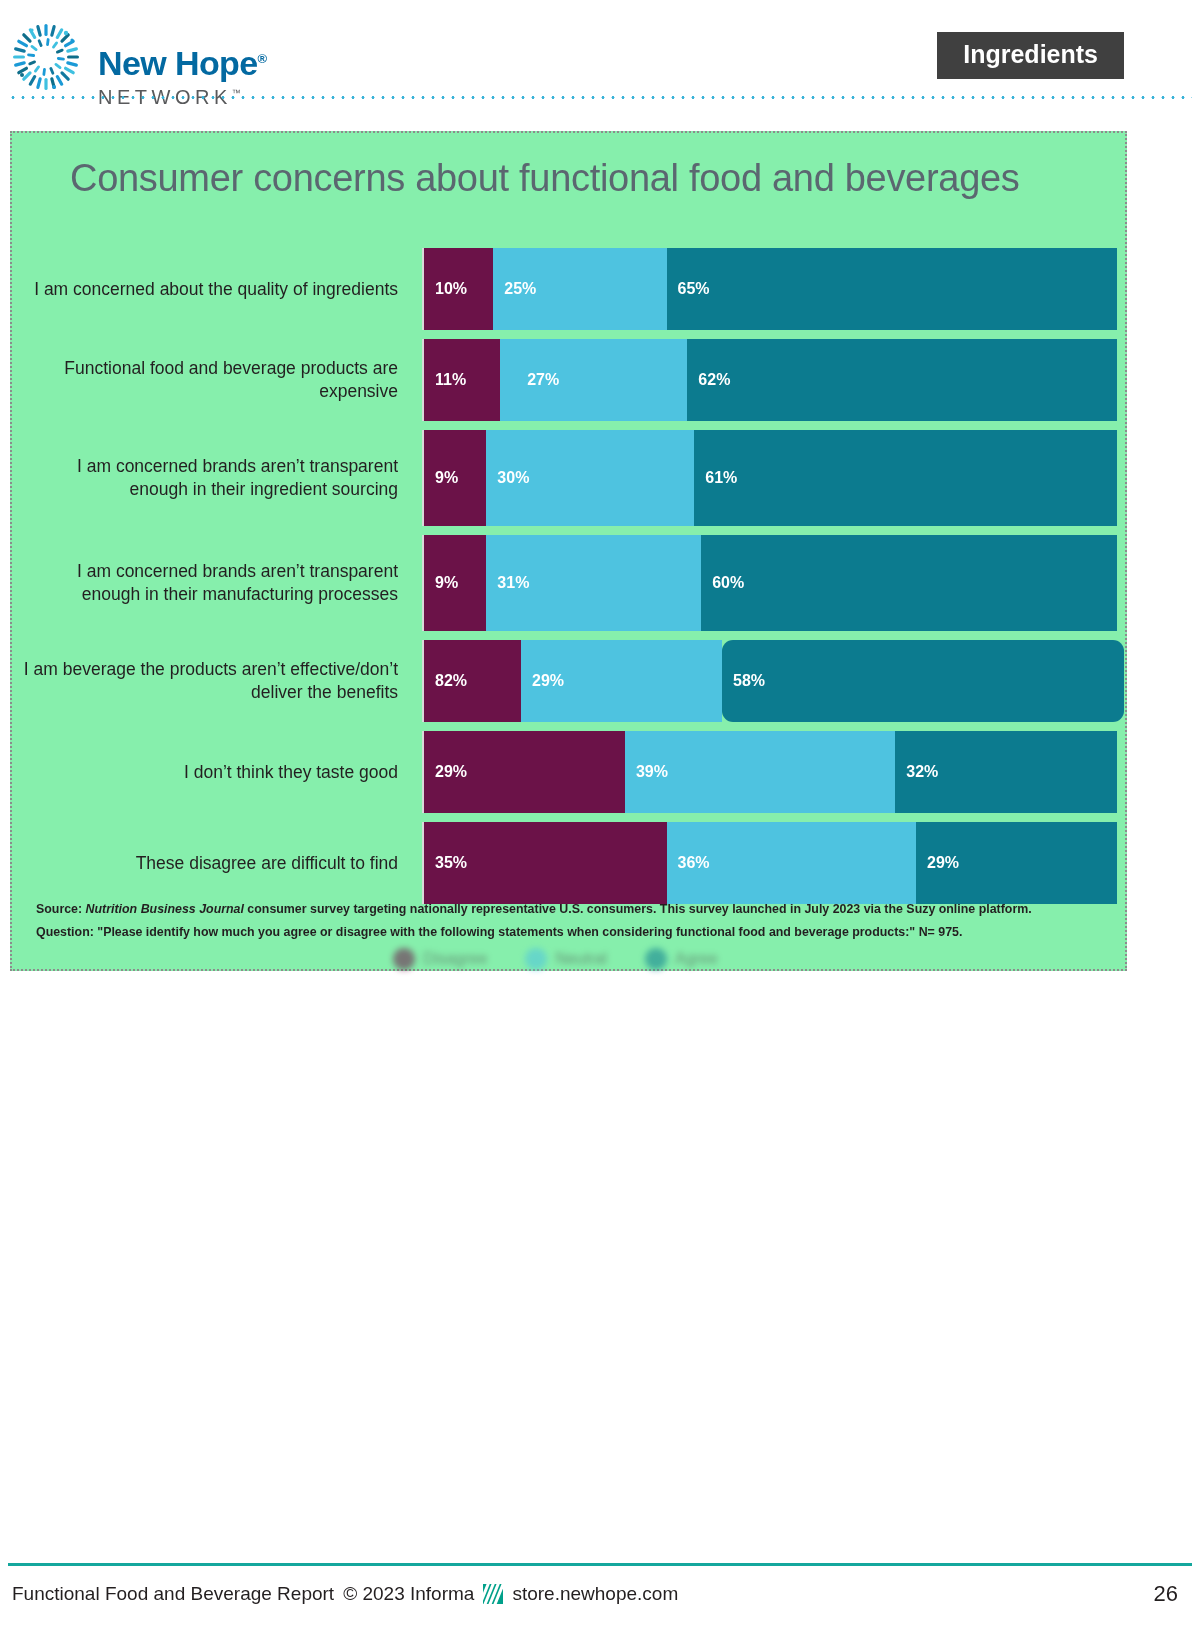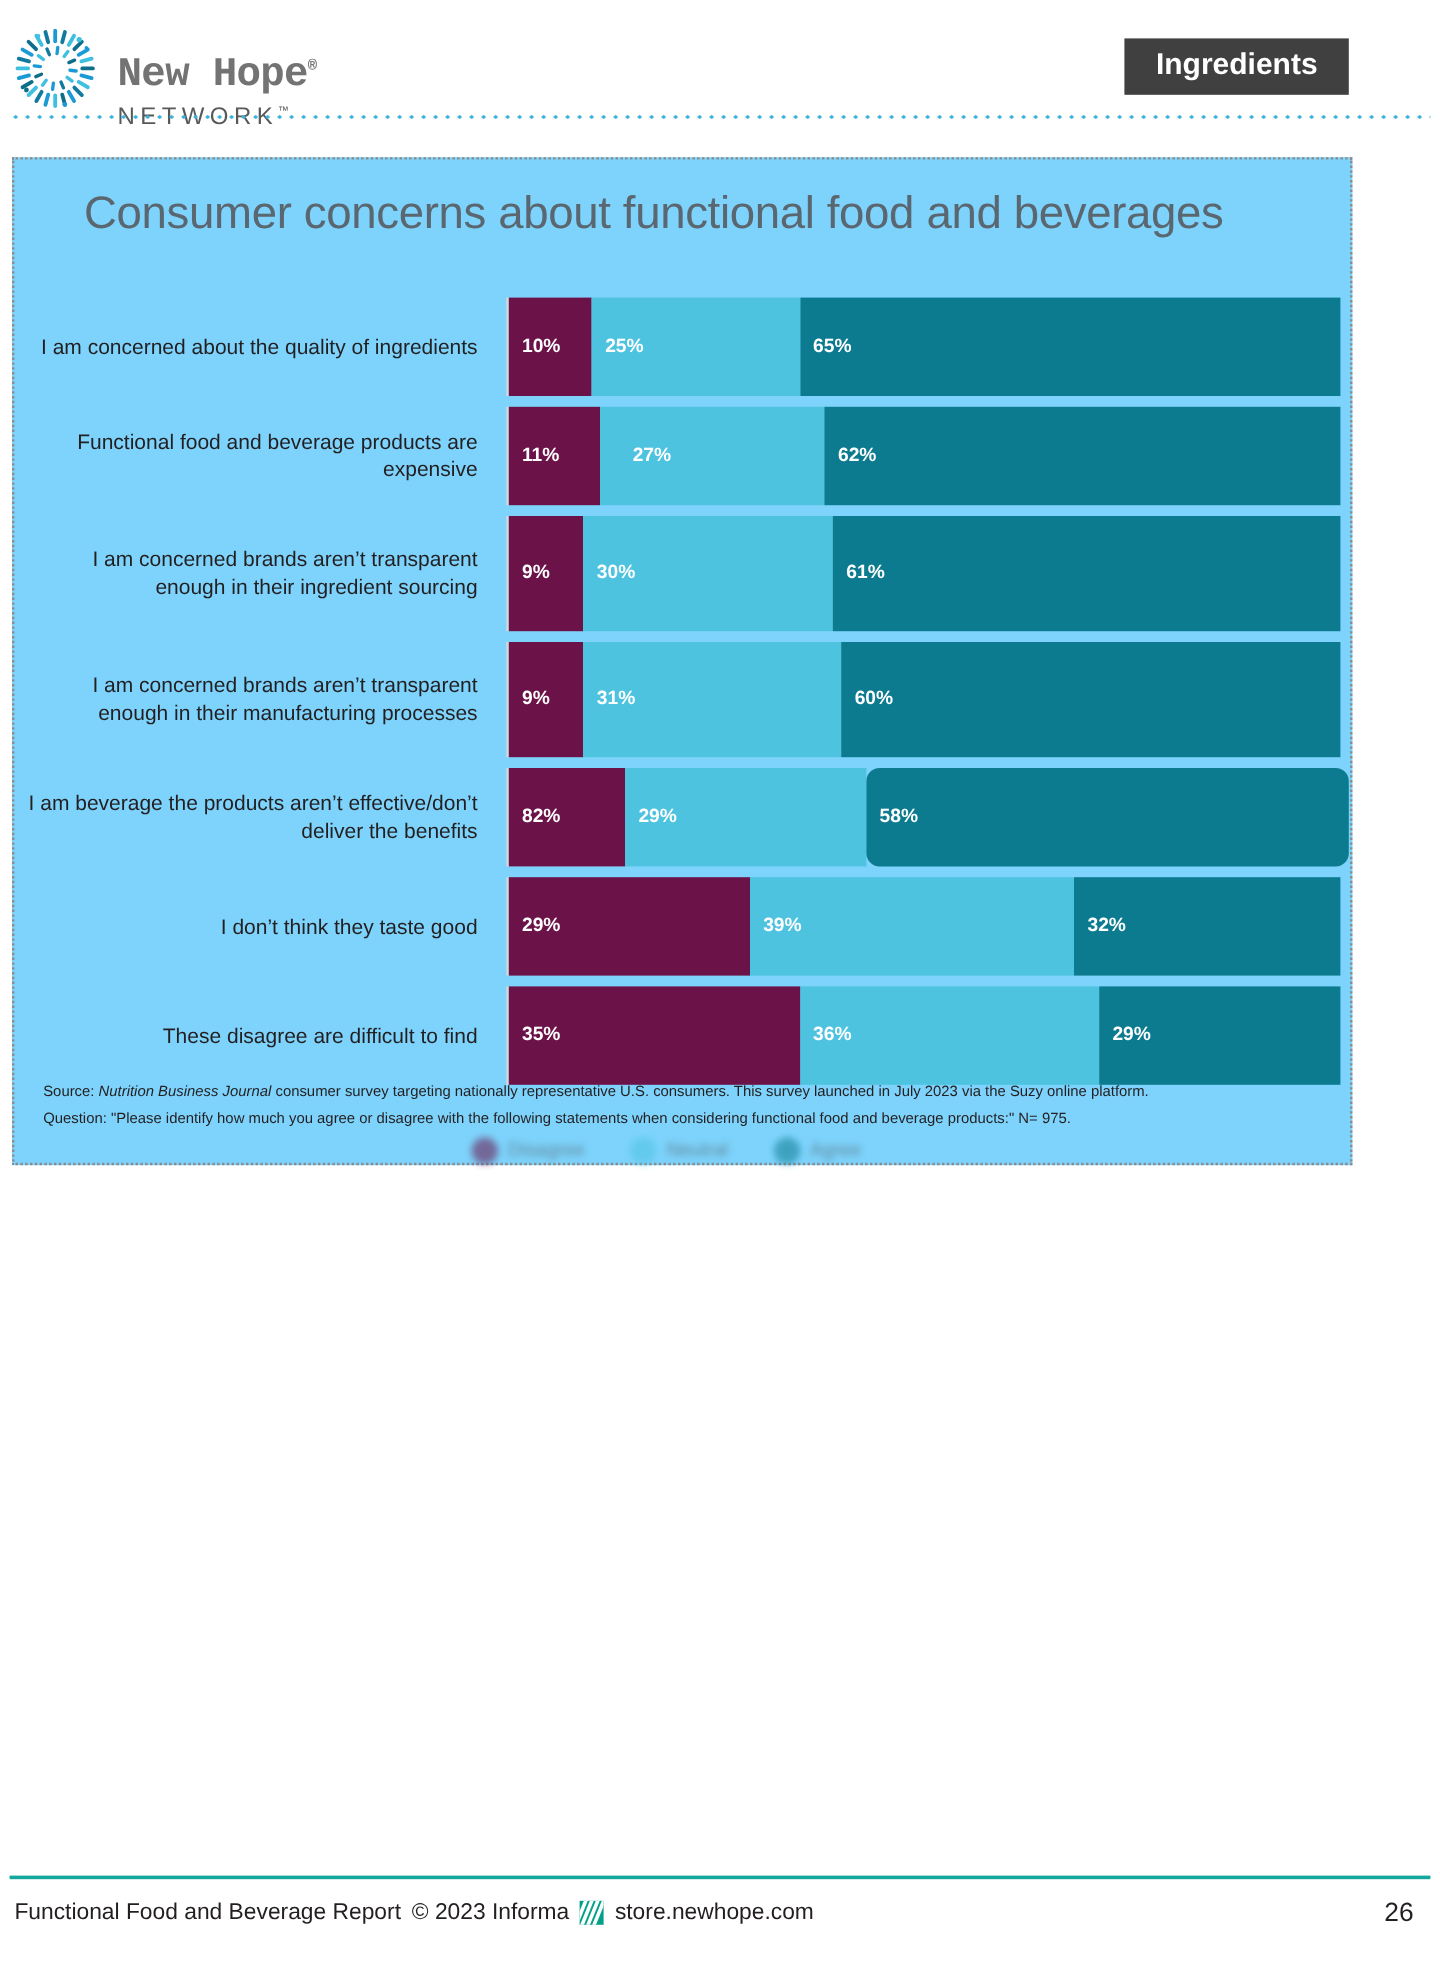--- a/index.html
+++ b/index.html
@@ -14,22 +14,22 @@
   }
 
   
   .header { position:relative; height:100px; }
 
   .logo-wrap { position:absolute; left:8px; top:4px; display:flex; align-items:center; }
   .logo-mark { width:76px; height:76px; position:relative; }
   .logo-mark svg { display:block; }
   .logo-text { margin-left:14px; padding-top:4px; }
   .logo-newhope {
-    font-size:34px; font-weight:bold; color:#737373; letter-spacing:-0.6px;
-    line-height:1.0; font-family:Liberation Mono, monospace;margin-top:38px;
+    font-size:34px; font-weight:bold; color:#0369a1; letter-spacing:-0.6px;
+    line-height:1.0; font-family:Liberation Sans, sans-serif;margin-top:38px;
   }
   .logo-newhope sup { font-size:13px; vertical-align:super; }
   .logo-network {
     font-size:20px; color:#58595b; letter-spacing:4.5px; margin-top:6px;
     font-family:"Liberation Sans", sans-serif;
   }
   .logo-network sup { font-size:9px; letter-spacing:0; vertical-align:super; }
 
   .section-badge {
     position:absolute; right:76px; top:32px;
@@ -43,21 +43,21 @@
     position:absolute; left:8px; right:8px; top:96px; height:3px;
     background-image: radial-gradient(circle, #3ab3d8 1.4px, rgba(0,0,0,0) 1.6px);
     background-size: 10px 3px;
     background-repeat: repeat-x;
   }
 
   
   .slide-box {
     position:absolute; left:10px; top:131px; width:1117px; height:840px;
     border:2px dotted #8c8c8c;
-    background:#7dd3fc;
+    background:#86efac;
   }
 
   .chart-title {
     position:absolute; left:58px; top:24px;
     font-size:38px; color:#5b6770; letter-spacing:-0.3px;
     font-family:"Liberation Sans", sans-serif;
     white-space:nowrap;
   }
 
   
@@ -101,21 +101,21 @@
   .legend-item { display:flex; align-items:center; gap:8px; margin-right:28px; }
   .legend-dot { width:22px; height:22px; border-radius:50%; display:block; }
   .legend-dot.disagree { background:#6b1248; }
   .legend-dot.neutral  { background:#4ec3e0; }
   .legend-dot.agree    { background:#0c7b8f; }
   .legend-label { font-size:16px; color:#4a4a4a; }
 
   
   .footnotes {
     position:absolute; left:24px; top:765px; width:1060px;
-    font-size:12.4px; font-weight:normal; color:#231f20; line-height:1.85;
+    font-size:12.4px; font-weight:bold; color:#231f20; line-height:1.85;
   }
   .footnotes i { font-style:italic; }
 
   
   .page-footer { position:absolute; left:0; bottom:0; width:1200px; height:80px; }
   .footer-rule {
     position:absolute; left:8px; right:8px; top:8px; height:3px; background:#14a79d;
   }
   .footer-text {
     position:absolute; left:12px; top:28px;

